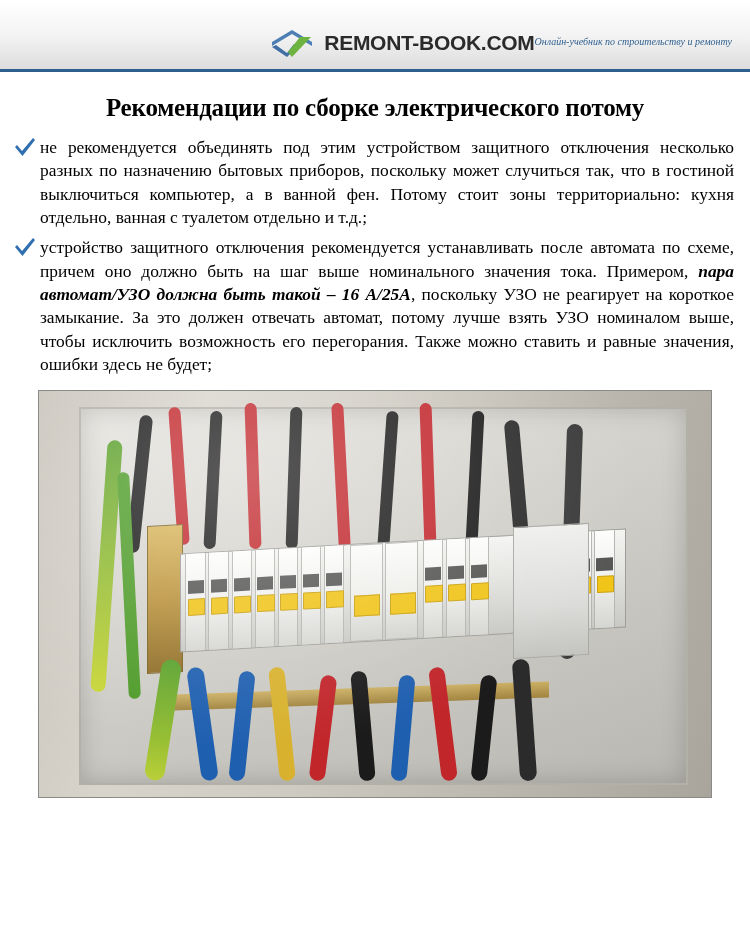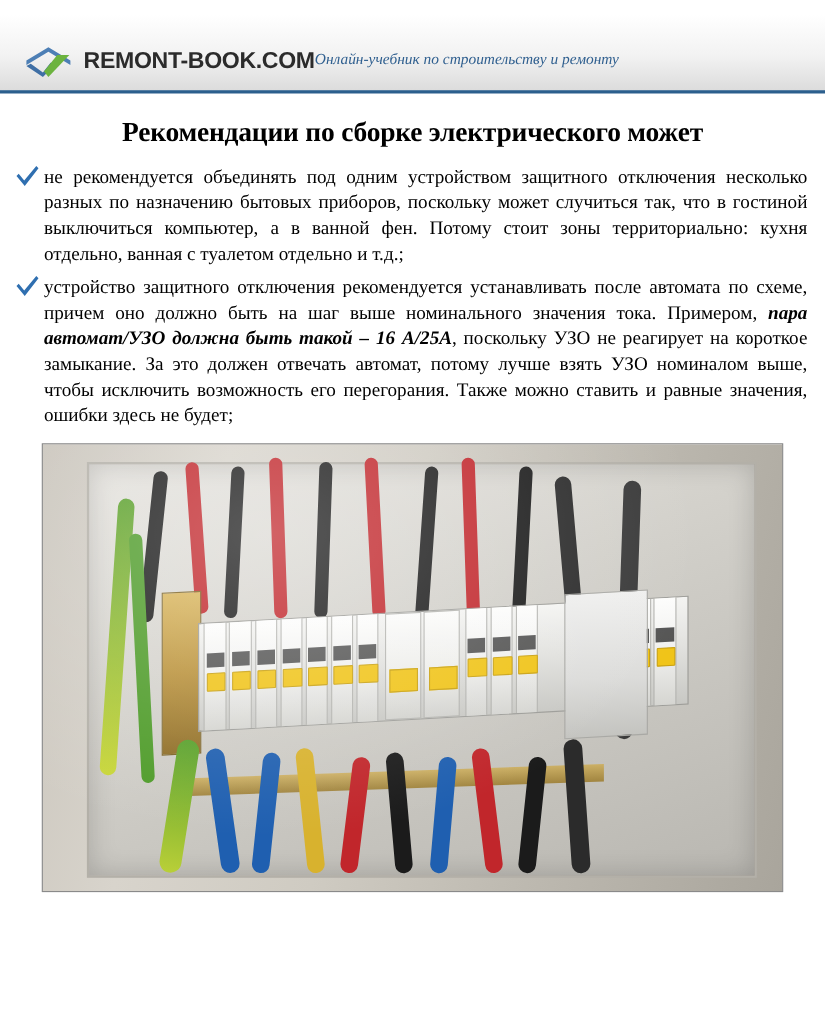--- a/index.html
+++ b/index.html
@@ -16,24 +16,23 @@
   }
 
   
   .header {
     position: relative;
     height: 72px;
     background: linear-gradient(to bottom, #ffffff 0%, #f2f2f2 55%, #dcdcdc 100%);
     border-bottom: 3px solid #2c5f8d;
     display: flex;
     align-items: center;
-    justify-content: flex-start;
+    justify-content: flex-end;
     padding: 16px 18px 0 22px;
     box-sizing: border-box;
-    margin-top: 13px;
   }
   .brand {
     display: flex;
     align-items: center;
     gap: 10px;
   }
   .logo-mark {
     width: 44px;
     height: 30px;
     position: relative;
@@ -44,21 +43,21 @@
     font-family: "Liberation Sans", sans-serif;
     font-size: 21px;
     font-weight: bold;
     letter-spacing: -0.3px;
     color: #2b2b2b;
     white-space: nowrap;
   }
   .header-tagline {
     font-family: "Liberation Serif", serif;
     font-style: italic;
-    font-size: 14px;
+    font-size: 10px;
     color: #2f5f8f;
     text-align: right;
     line-height: 1.45;
     max-width: 320px;
   }
 
   
   .page-title {
     font-family: "Liberation Serif", serif;
     font-weight: bold;
@@ -215,32 +214,32 @@
         <polygon points="2,14 22,2 42,14 42,18 22,6 2,18" fill="#4d7fb5"></polygon>
         <polygon points="6,17 17,25 24,16 30,16 17,29 2,19" fill="#3f6fa5"></polygon>
         <polygon points="18,24 30,9 41,9 22,29" fill="#6cb33f"></polygon>
       </svg>
     </span>
     <span class="brand-text">REMONT-BOOK.COM</span>
   </div>
   <div class="header-tagline">Онлайн-учебник по строительству и ремонту</div>
 </div>
 
-<h1 class="page-title">Рекомендации по сборке электрического может</h1>
+<h1 class="page-title">Рекомендации по сборке электрического потому</h1>
 
 <div class="content">
 
 
   <div class="bullet-item">
     <span class="check-icon">
       <svg width="22" height="20" viewBox="0 0 22 20">
         <path d="M1 9 L3 7 L8 13 L19 0 L21 2 L8.5 18 Z" fill="#2f6fb0"></path>
       </svg>
     </span>
-    <span>не рекомендуется объединять под одним устройством защитного отключения несколько разных по назначению бытовых приборов, поскольку может случиться так, что в гостиной выключиться компьютер, а в ванной фен. Потому стоит зоны территориально: кухня отдельно, ванная с туалетом отдельно и т.д.;</span>
+    <span>не рекомендуется объединять под этим устройством защитного отключения несколько разных по назначению бытовых приборов, поскольку может случиться так, что в гостиной выключиться компьютер, а в ванной фен. Потому стоит зоны территориально: кухня отдельно, ванная с туалетом отдельно и т.д.;</span>
   </div>
 
   <div class="bullet-item">
     <span class="check-icon">
       <svg width="22" height="20" viewBox="0 0 22 20">
         <path d="M1 9 L3 7 L8 13 L19 0 L21 2 L8.5 18 Z" fill="#2f6fb0"></path>
       </svg>
     </span>
     <span>устройство защитного отключения рекомендуется устанавливать после автомата по схеме, причем оно должно быть на шаг выше номинального значения тока. Примером, </span><em class="bold-italic">пара автомат/УЗО должна быть такой – 16 А/25А</em><span>, поскольку УЗО не реагирует на короткое замыкание. За это должен отвечать автомат, потому лучше взять УЗО номиналом выше, чтобы исключить возможность его перегорания. Также можно ставить и равные значения, ошибки здесь не будет;</span>
   </div>

